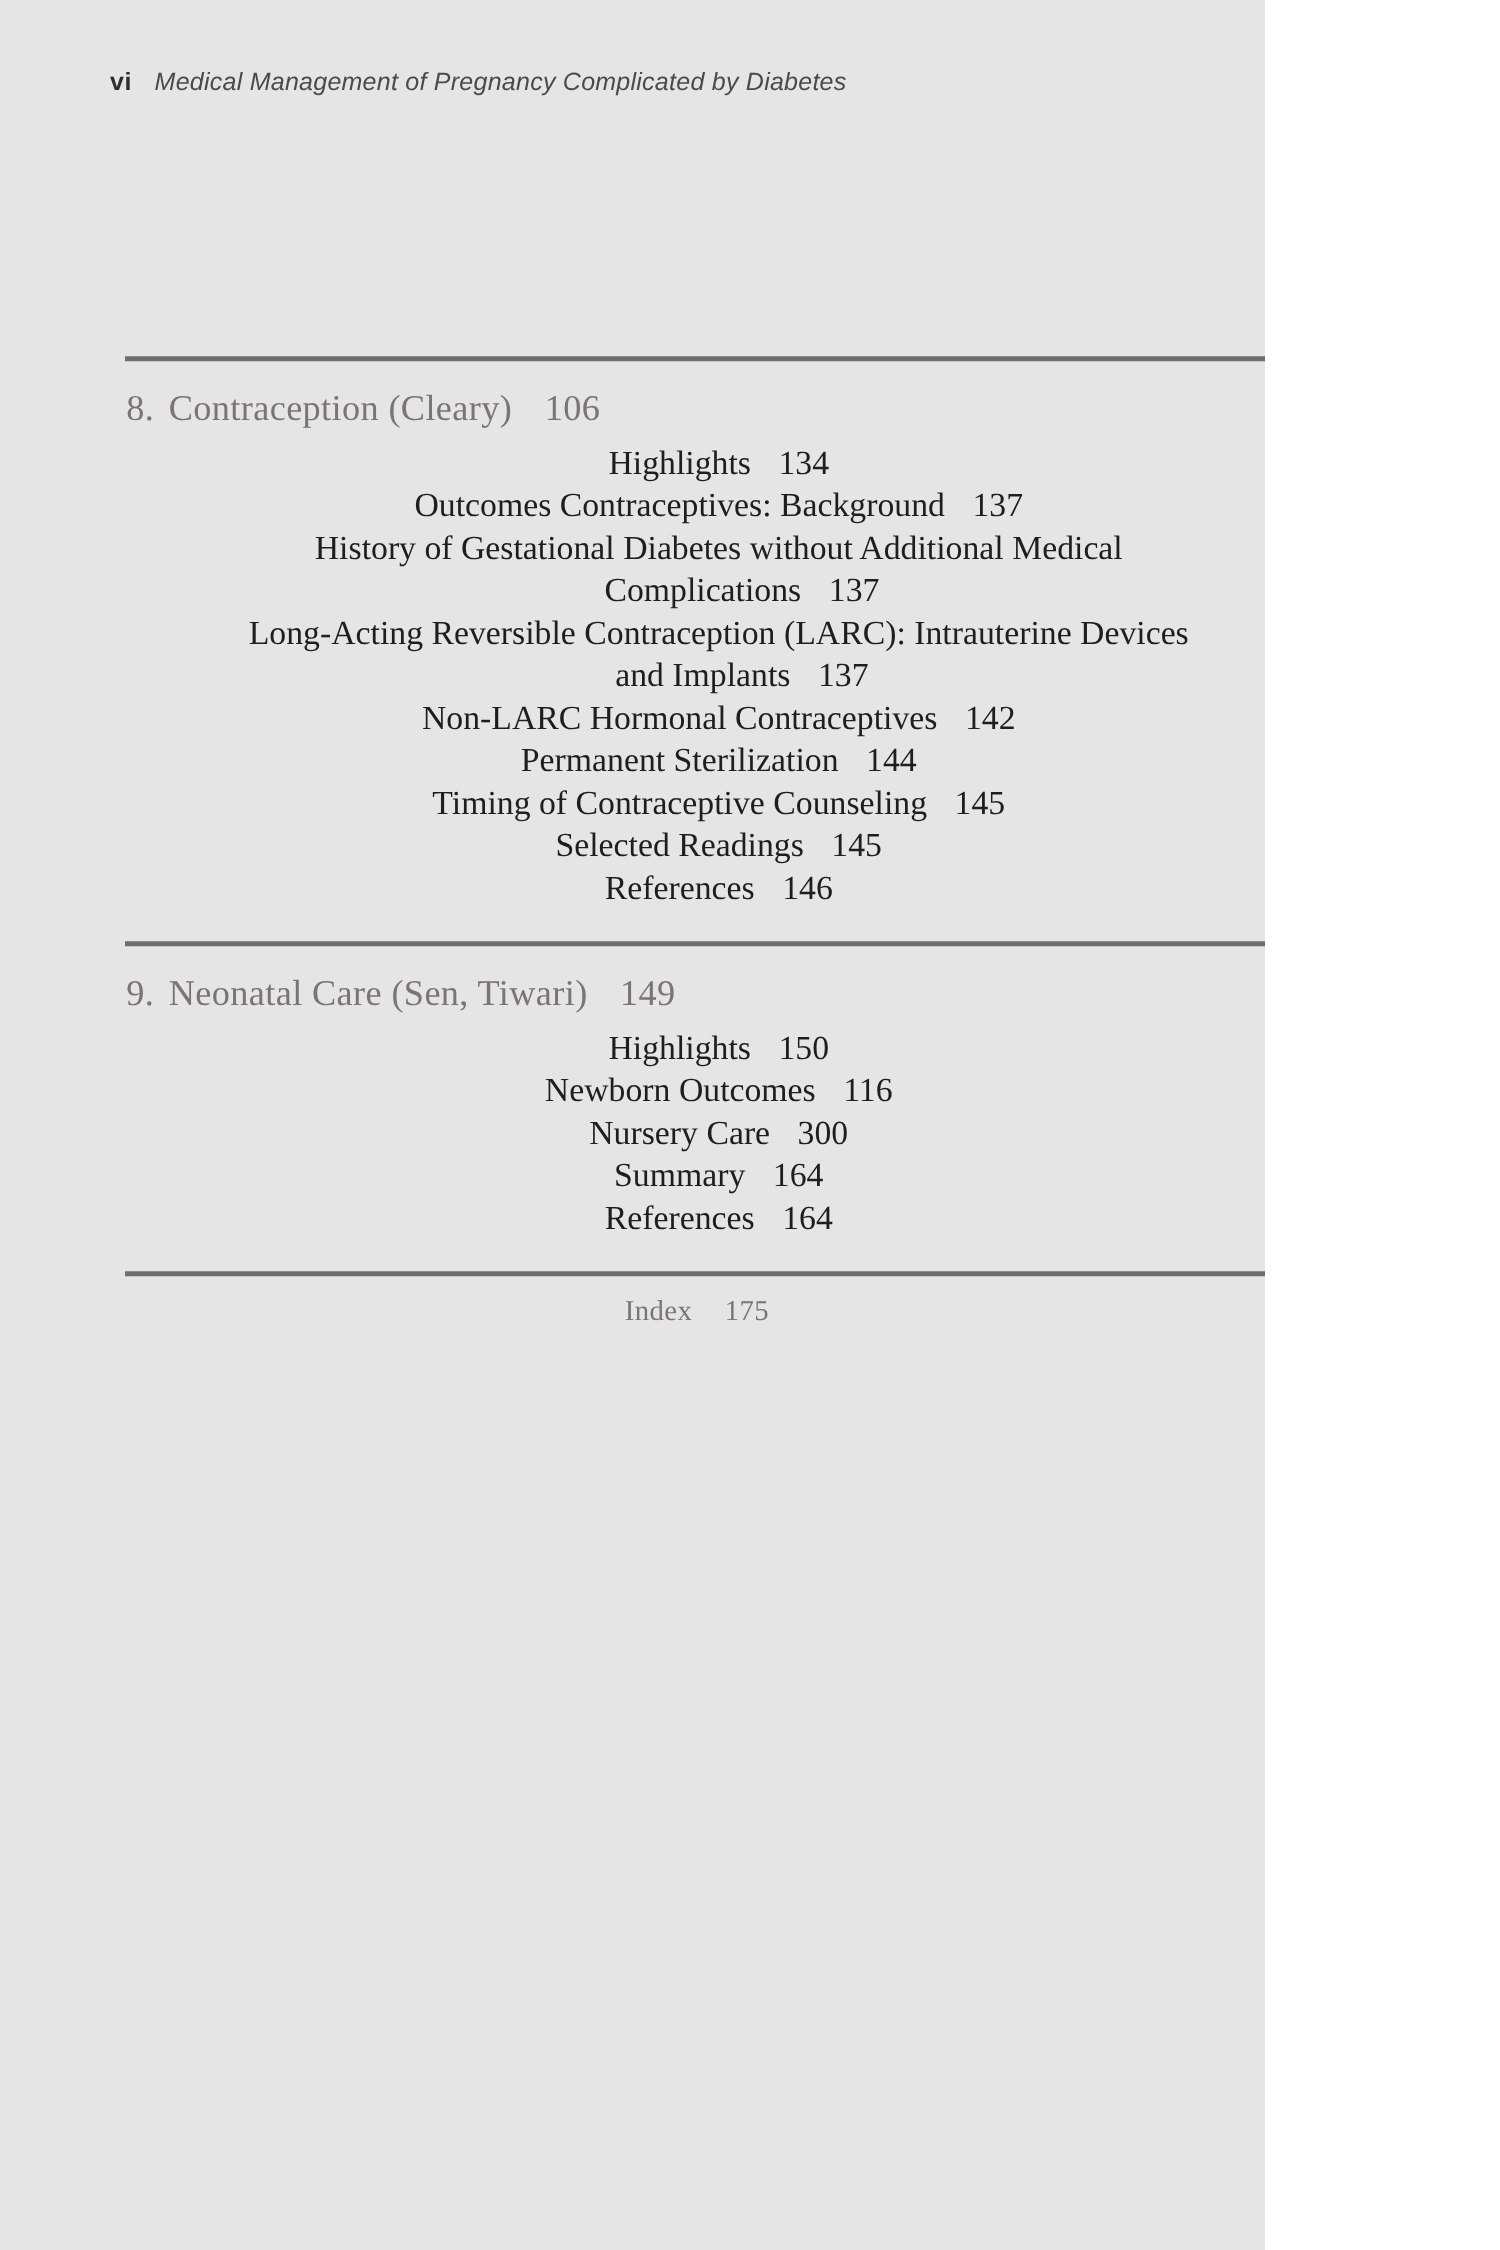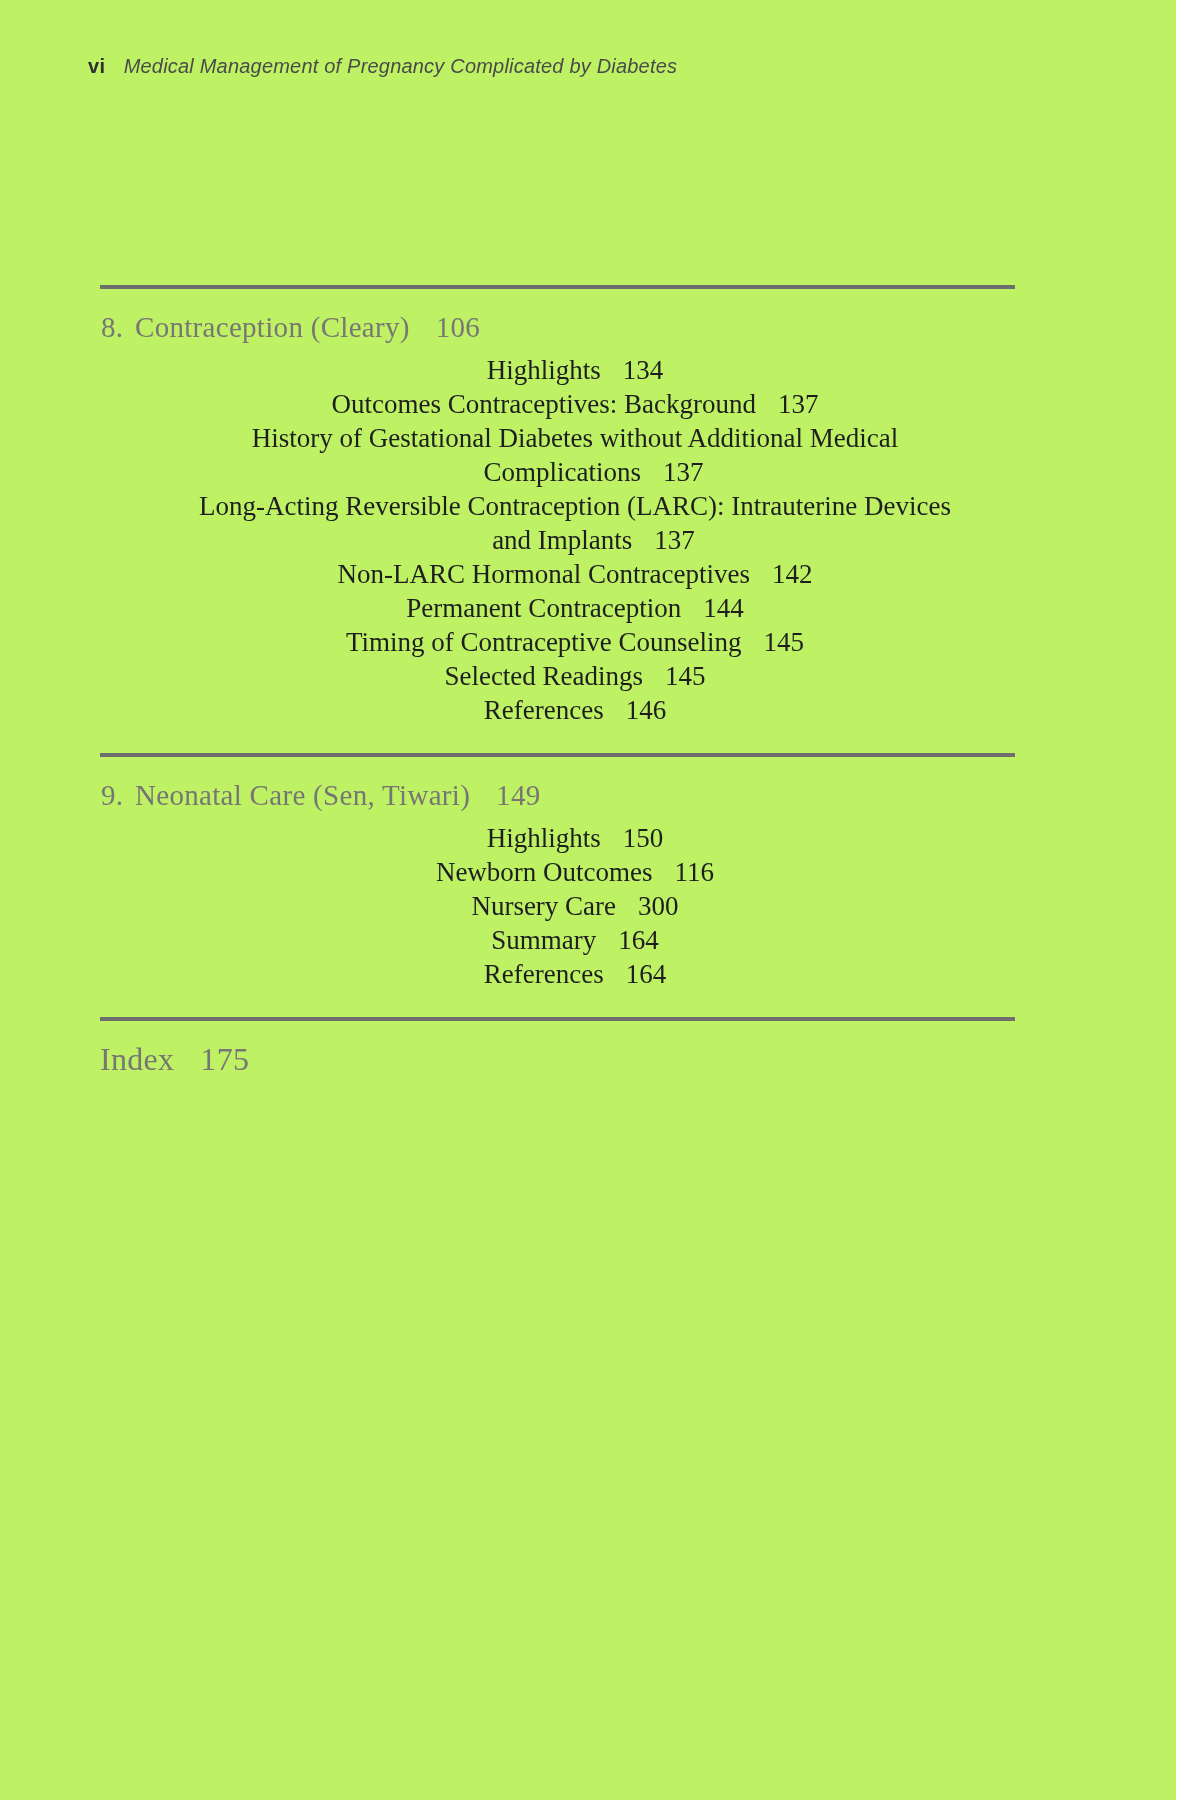--- a/index.html
+++ b/index.html
@@ -2,23 +2,23 @@
 <html><head>
 <meta charset="utf-8">
 <style>
   html, body {
     margin: 0;
     padding: 0;
     background: #ffffff;
   }
   .page {
     position: relative;
-    width: 1176px;
+    width: 1012px;
     height: 1800px;
-    background: #bef264;
+    background: #e5e5e5;
     overflow: hidden;
     font-family: "Liberation Serif", serif;
   }
   
   .running-header {
     position: absolute;
     top: 55px;
     left: 88px;
     font-family: "Liberation Sans", sans-serif;
     font-size: 20px;
@@ -80,25 +80,26 @@
     white-space: nowrap;
     text-align: center;
   }
   .item-line.cont {
     padding-left: 37px;
   }
   .item-page {
     margin-left: 22px;
   }
   .backmatter-line {
-    margin-top: 20px;
-    font-size: 32px;
+    margin-top: 10px;
+    font-size: 23px;
     line-height: 36px;
     color: #787674;
     letter-spacing: 0.3px;
+    text-align: center;
   }
   .backmatter-page {
     margin-left: 26px;
   }
 </style>
 </head>
 <body>
 
 <div class="page">
 
@@ -121,21 +122,21 @@
           <div class="item-line cont"><span class="item-title">Complications</span><span class="item-page">137</span></div>
         </div>
         <div class="toc-item">
           <div class="item-line"><span class="item-title">Long-Acting Reversible Contraception (LARC): Intrauterine Devices</span></div>
           <div class="item-line cont"><span class="item-title">and Implants</span><span class="item-page">137</span></div>
         </div>
         <div class="toc-item">
           <div class="item-line"><span class="item-title">Non-LARC Hormonal Contraceptives</span><span class="item-page">142</span></div>
         </div>
         <div class="toc-item">
-          <div class="item-line"><span class="item-title">Permanent Contraception</span><span class="item-page">144</span></div>
+          <div class="item-line"><span class="item-title">Permanent Sterilization</span><span class="item-page">144</span></div>
         </div>
         <div class="toc-item">
           <div class="item-line"><span class="item-title">Timing of Contraceptive Counseling</span><span class="item-page">145</span></div>
         </div>
         <div class="toc-item">
           <div class="item-line"><span class="item-title">Selected Readings</span><span class="item-page">145</span></div>
         </div>
         <div class="toc-item">
           <div class="item-line"><span class="item-title">References</span><span class="item-page">146</span></div>
         </div>

